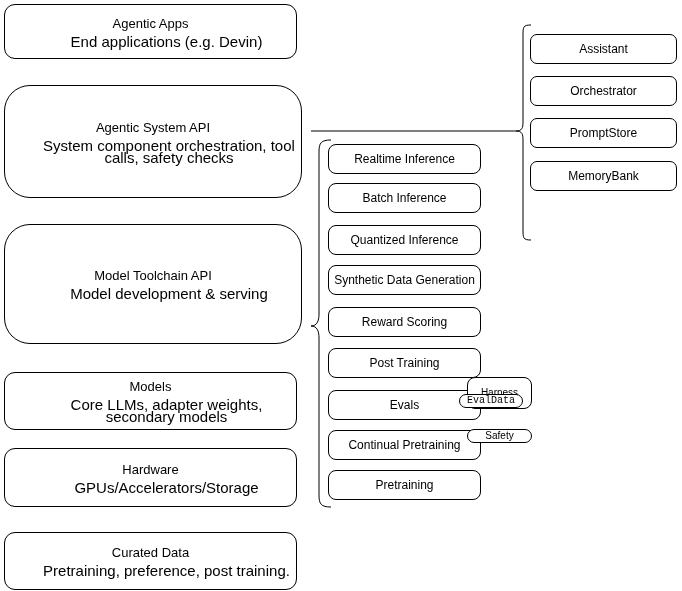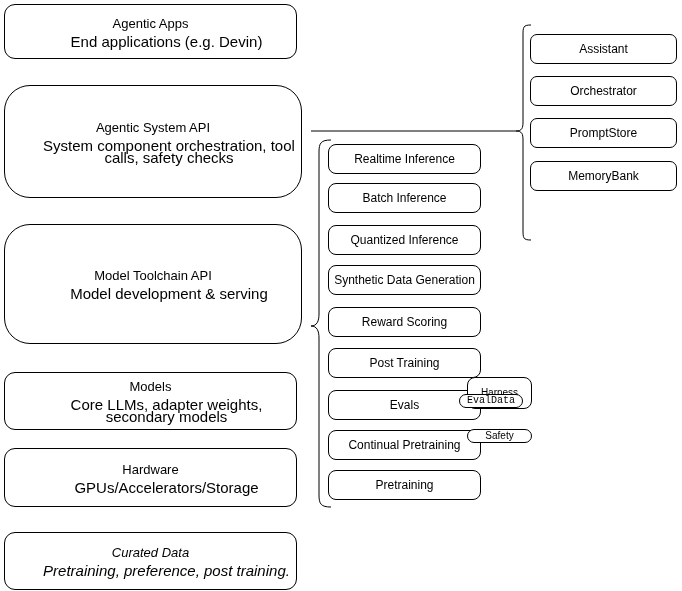--- a/index.html
+++ b/index.html
@@ -39,21 +39,21 @@
   .left-box  { left: 4px; width: 293px; border-radius: 11px; }
   .left-box.big { width: 298px; border-radius: 26px; }
   .node-title    { font-size: 13px; line-height: 16px; }
   .node-subtitle { font-size: 15px; line-height: 12px; margin-top: 4px; margin-left: 32px; }
 
   .lb0 { top: 4px;   height: 55px;  }
   .lb1 { top: 85px;  height: 113px; }
   .lb2 { top: 224px; height: 120px; }
   .lb3 { top: 372px; height: 58px; align-items: center;  }
   .lb4 { top: 448px; height: 59px;  }
-  .lb5 { top: 532px; height: 58px; font-style: italic;  }
+  .lb5 { top: 532px; height: 58px;  }
 
   .mid-box {
     left: 328px; width: 153px; height: 30px;
     border-radius: 8px; font-size: 12px;
   }
   .mb0 { top: 144px; text-align: right; }
   .mb1 { top: 183px; }
   .mb2 { top: 225px; }
   .mb3 { top: 265px; }
   .mb4 { top: 307px; }

